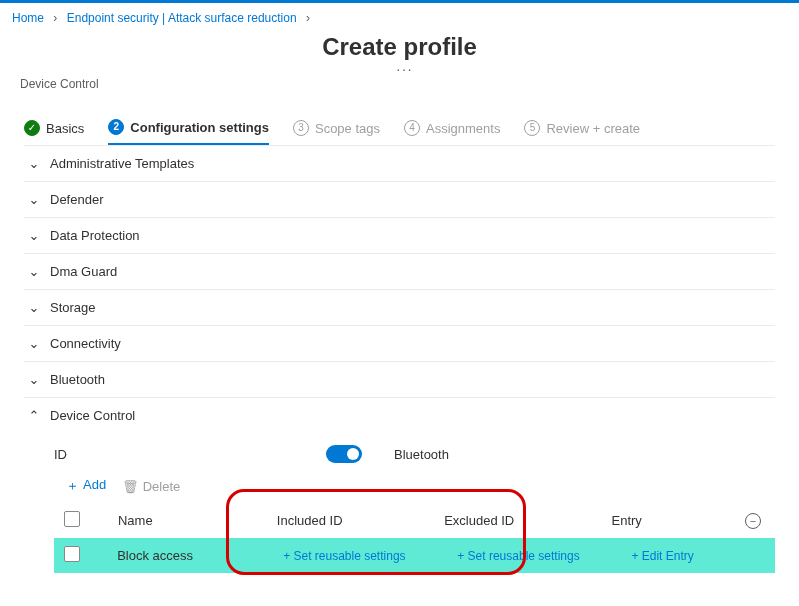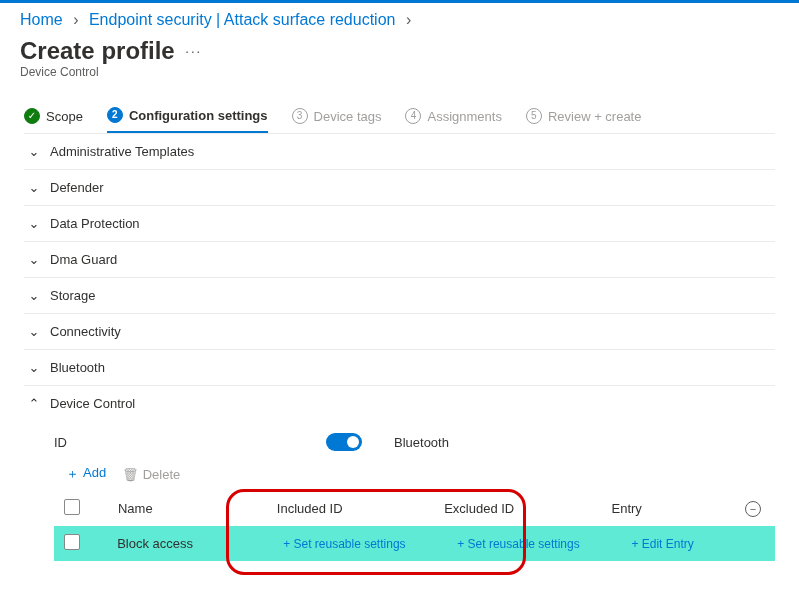--- a/index.html
+++ b/index.html
@@ -8,35 +8,36 @@
     font-size: 13px;
     color: #323130;
     background: #fff;
     width: 799px;
     height: 606px;
     overflow: hidden;
     border-top: 3px solid #0078d4;
     position: relative;
   }
   .breadcrumb {
-    padding: 8px 20px 4px;
-    font-size: 16px;
+    padding: 8px 12px 4px;
+    font-size: 12px;
   }
   .breadcrumb a {
     color: #0078d4;
     text-decoration: none;
   }
   .breadcrumb .sep {
     color: #605e5c;
     margin: 0 6px;
   }
   .title-row {
     display: flex;
     align-items: center;
-    padding: 4px 20px 0;
+    padding: 4px 8px 0;
+    flex-direction: column;
   }
   .title-row h1 {
     font-size: 24px;
     font-weight: 600;
     color: #323130;
   }
   .title-row .more { color:#605e5c; margin-left:10px; font-size:14px; letter-spacing:1px; cursor:pointer; }
   .subtitle {
     padding: 0 20px 20px;
     font-size: 12px;
@@ -167,29 +168,29 @@
 
 <div class="title-row">
   <h1>Create profile</h1>
   <span class="more">···</span>
 </div>
 <div class="subtitle">Device Control</div>
 
 <div class="tabstrip">
   <div class="tab completed">
     <span class="step-circle">✓</span>
-    <span>Scope</span>
+    <span>Basics</span>
   </div>
   <div class="tab active">
     <span class="step-circle">2</span>
     <span>Configuration settings</span>
   </div>
   <div class="tab">
     <span class="step-circle">3</span>
-    <span>Device tags</span>
+    <span>Scope tags</span>
   </div>
   <div class="tab">
     <span class="step-circle">4</span>
     <span>Assignments</span>
   </div>
   <div class="tab">
     <span class="step-circle">5</span>
     <span>Review + create</span>
   </div>
 </div>

